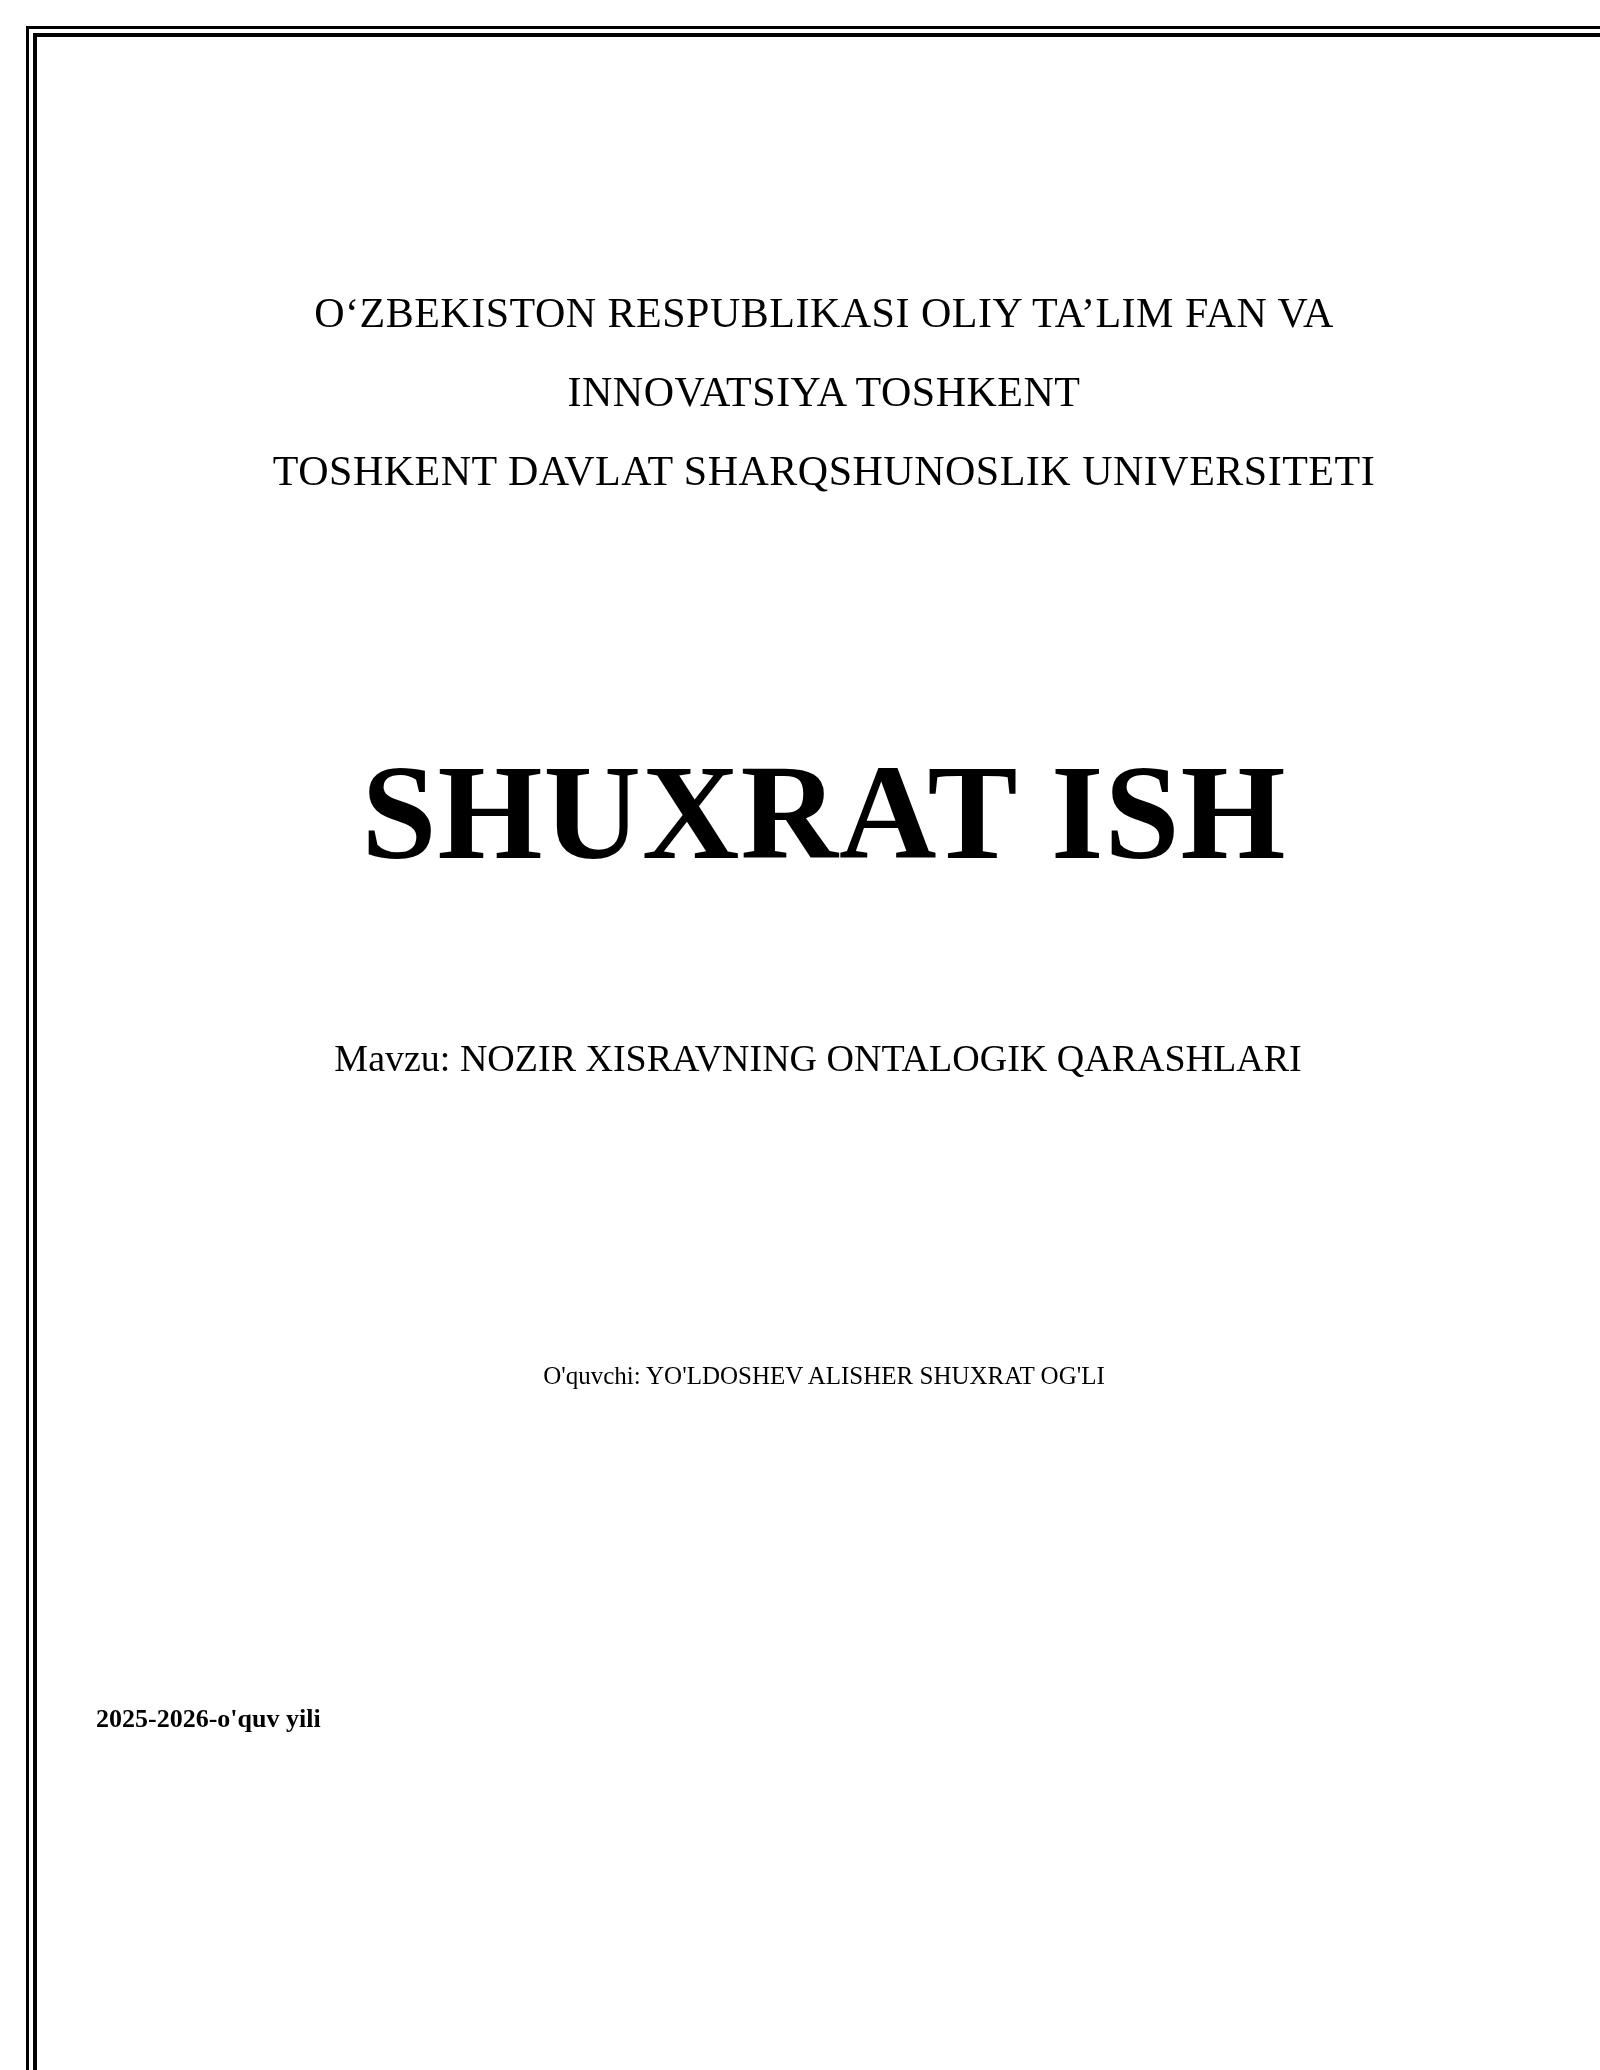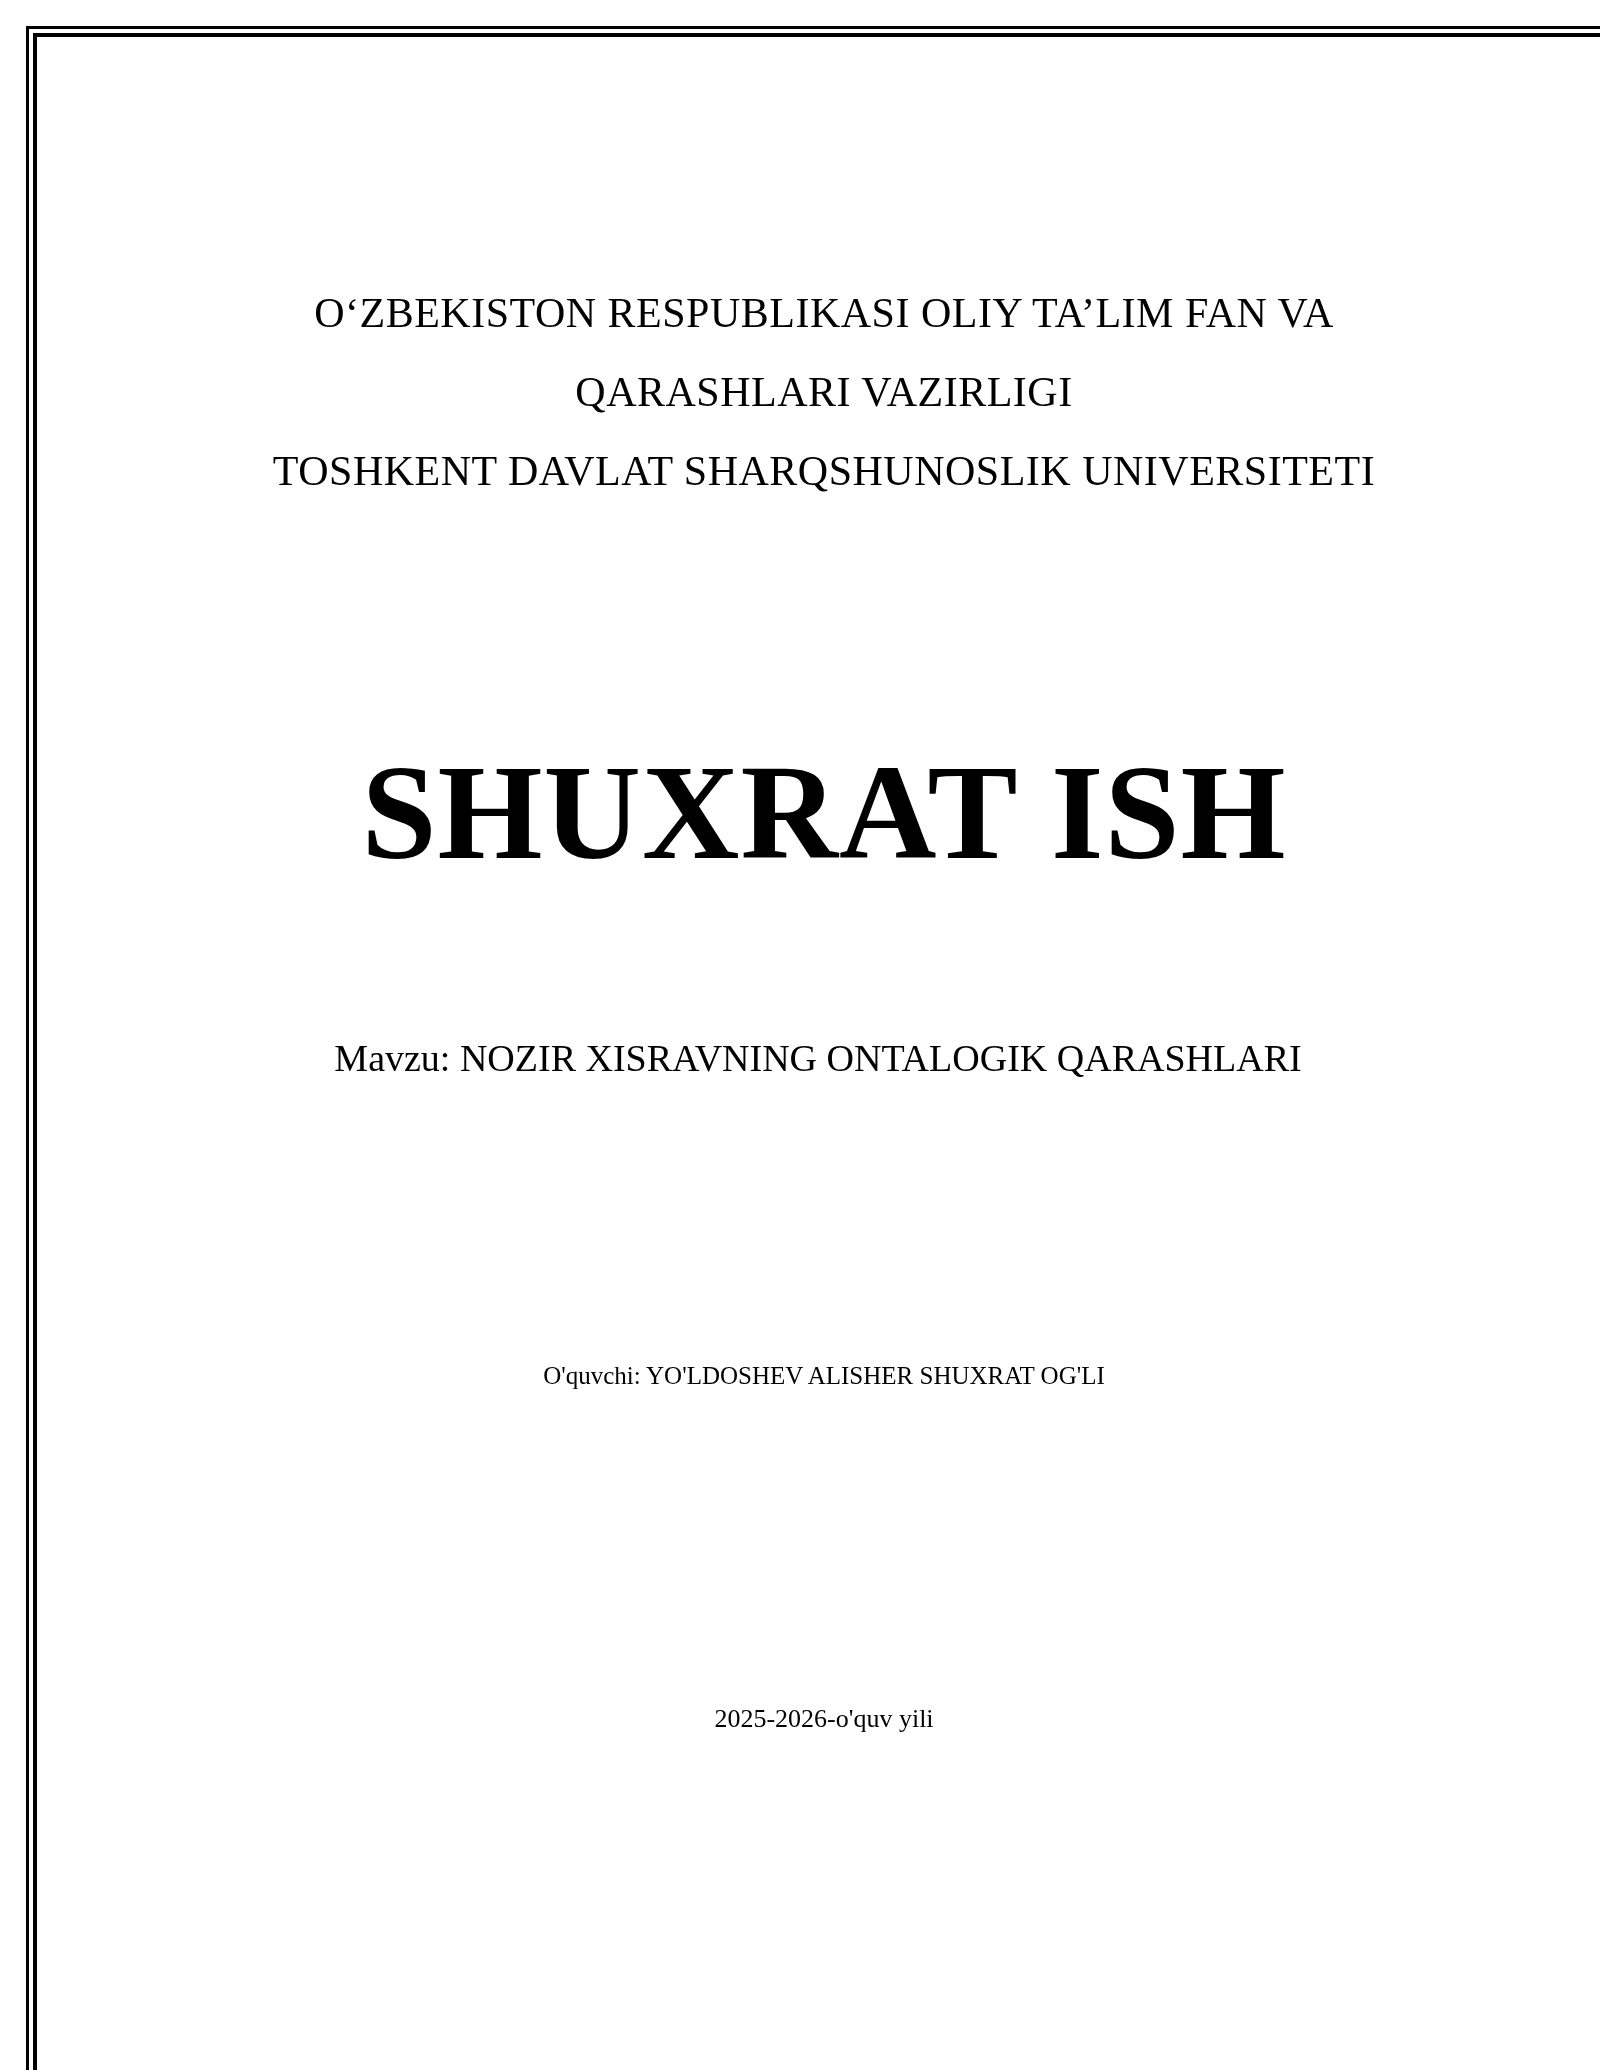--- a/index.html
+++ b/index.html
@@ -67,36 +67,36 @@
     right: 60px;
     text-align: center;
     font-size: 25px;
     line-height: 38px;
   }
   .year-line {
     position: absolute;
     top: 1670px;
     left: 60px;
     right: 60px;
-    text-align: center;
+    text-align: left;
     font-size: 26px;
     line-height: 26px;
-    font-weight: normal;
+    font-weight: bold;
   }
 </style>
 </head>
 <body>
 
 <div class="page">
   <div class="border-outer"></div>
   <div class="border-inner"></div>
 
   <div class="header-block">
     <div>OʻZBEKISTON RESPUBLIKASI OLIY TA’LIM FAN VA</div>
-    <div>QARASHLARI VAZIRLIGI</div>
+    <div>INNOVATSIYA TOSHKENT</div>
     <div>TOSHKENT DAVLAT SHARQSHUNOSLIK UNIVERSITETI</div>
   </div>
 
   <h1 class="doc-title">SHUXRAT ISH</h1>
 
   <div class="topic-line">Mavzu: NOZIR XISRAVNING ONTALOGIK QARASHLARI</div>
 
   <div class="student-line">O'quvchi: YO'LDOSHEV ALISHER SHUXRAT OG'LI</div>
 
   <div class="year-line">2025-2026-o'quv yili</div>

